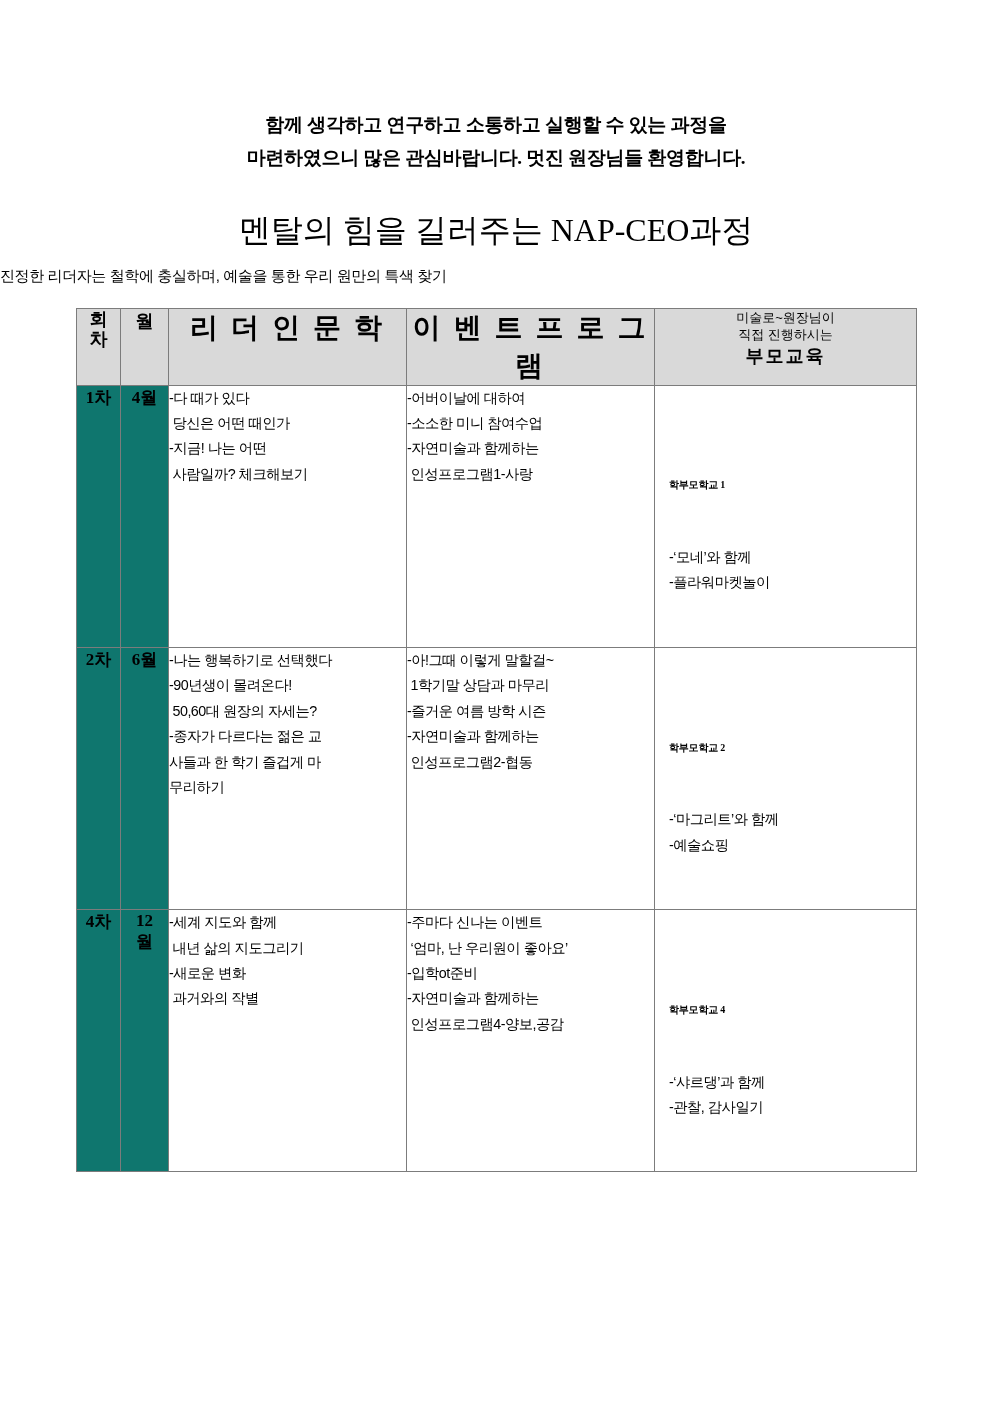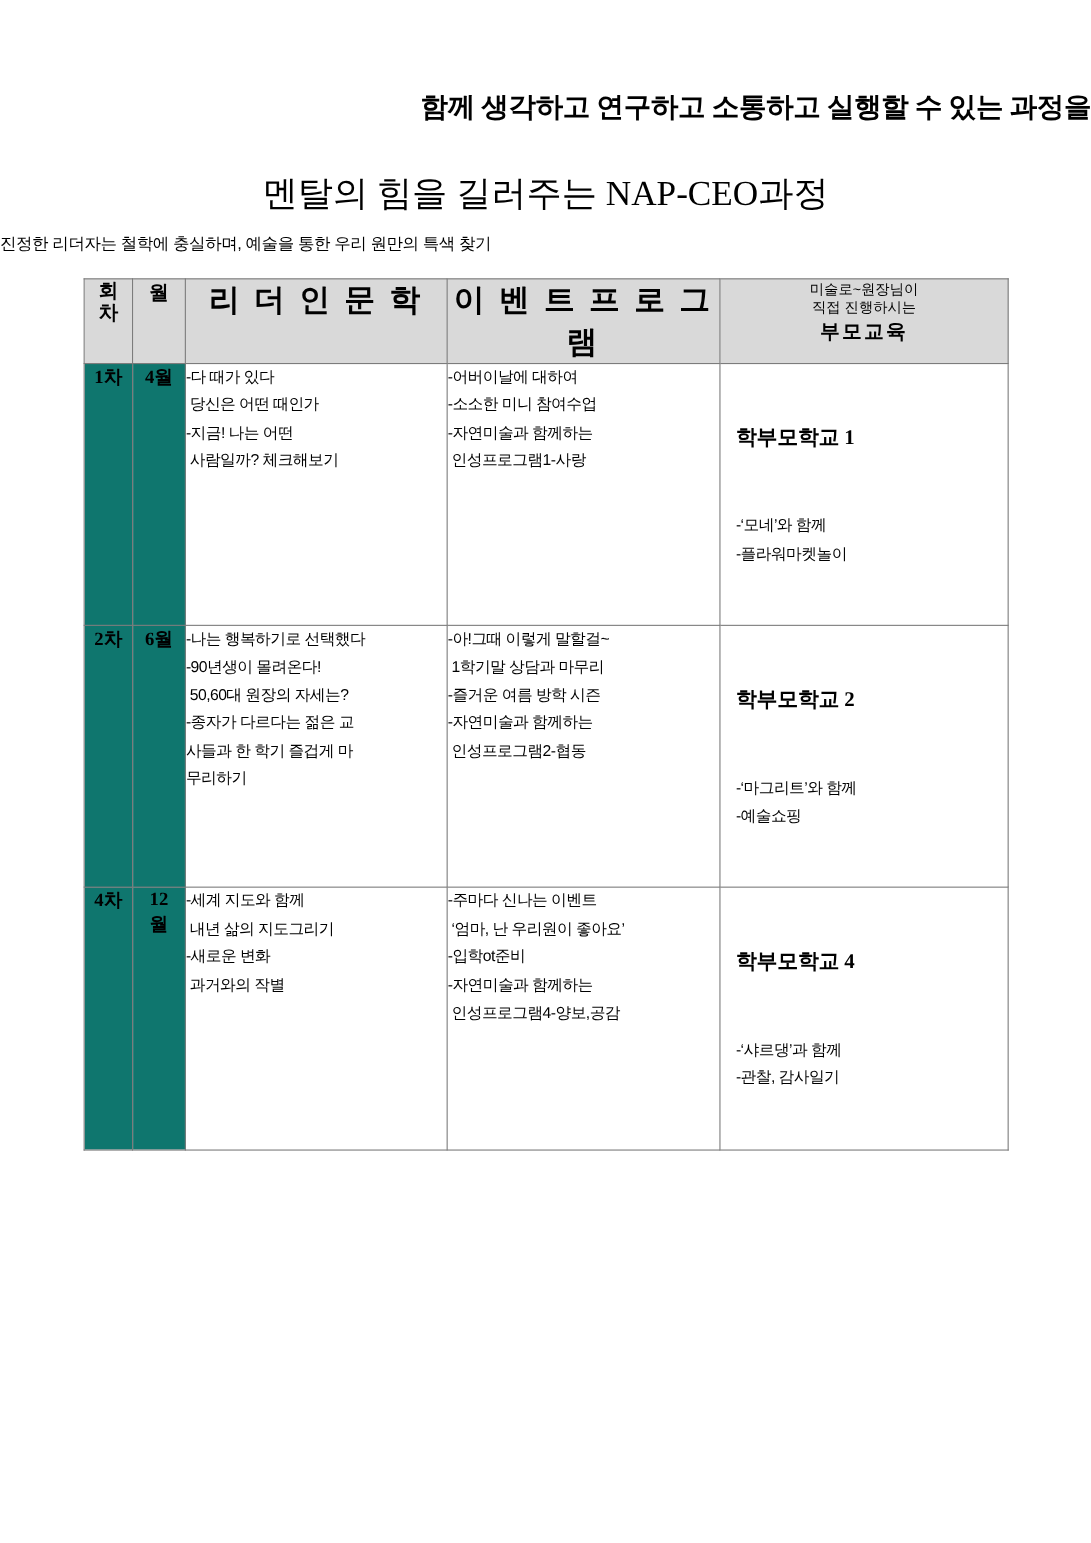--- a/index.html
+++ b/index.html
@@ -17,26 +17,26 @@
   }
   .page {
     position: relative;
     width: 992px;
     height: 1403px;
     box-sizing: border-box;
   }
 
   
   .intro {
-    text-align: right;
-    font-size: 25px;
+    text-align: center;
+    font-size: 19px;
     font-weight: bold;
     line-height: 1.75;
     letter-spacing: -0.3px;
-    padding-top: 76px;
+    padding-top: 108px;
   }
   .intro-line { display: block; white-space: pre; }
 
   
   .title {
     text-align: center;
     font-size: 32px;
     font-weight: normal;
     letter-spacing: 0px;
     margin-top: 34px;
@@ -117,35 +117,37 @@
     font-size: 14.3px;
     line-height: 1.78;
     padding: 16px 9px 16px 11px;
     white-space: pre-wrap;
     letter-spacing: -0.5px;
   }
   .cell-text.parent { padding-left: 14px; }
   .cell-text .strong {
     font-weight: bold;
     font-family: "Liberation Serif", serif;
-    font-size: 19px;
+    font-size: 10px;
     letter-spacing: -0.2px;
+    margin-top: 40px;
   }
   tr.row1 td { height: 124px; }
   tr.row2 td { height: 170px; }
   tr.row3 td { height: 158px; }
   tr.row4 td { height: 168px; }
 </style>
 </head>
 <body>
 
 <div class="page">
 
   <div class="intro">
     <span class="intro-line">함께 생각하고 연구하고 소통하고 실행할 수 있는 과정을</span>
+    <span class="intro-line">마련하였으니 많은 관심바랍니다. 멋진 원장님들 환영합니다.</span>
   </div>
 
   <div class="title">멘탈의 힘을 길러주는 NAP-CEO과정</div>
   <div class="subtitle">진정한 리더자는 철학에 충실하며, 예술을 통한 우리 원만의 특색 찾기</div>
 
   <div class="table-wrap">
     <table class="schedule">
       <colgroup>
         <col class="c-round">
         <col class="c-month">

